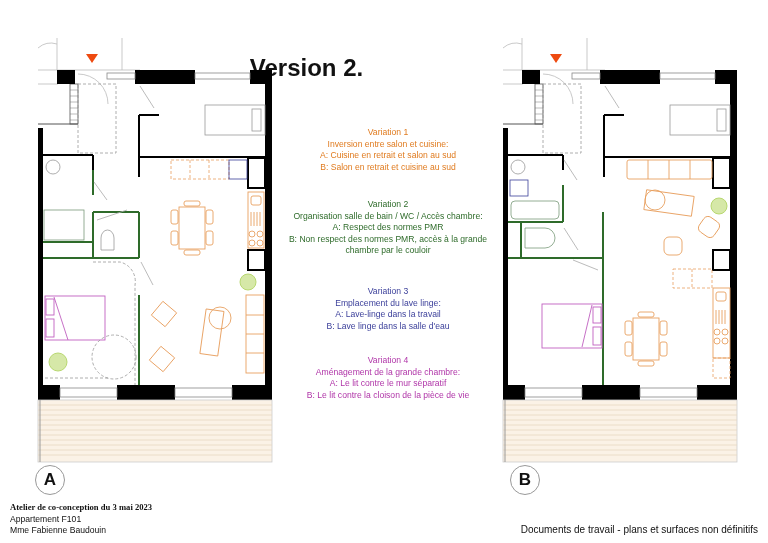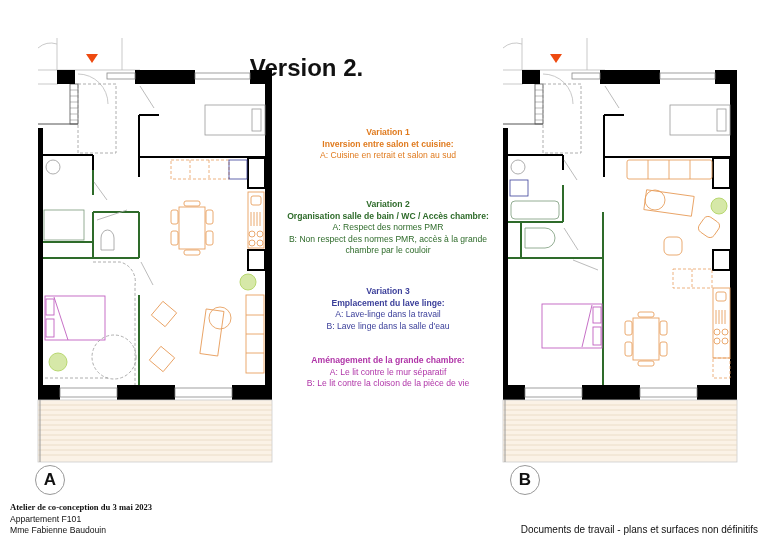--- a/index.html
+++ b/index.html
@@ -1,53 +1,55 @@
 <!DOCTYPE html>
 <html><head>
 <meta charset="utf-8">
 <style>
   html, body { margin:0; padding:0; background:#ffffff; }
   body { width:768px; height:543px; position:relative; overflow:hidden; font-family:"Liberation Sans", sans-serif; }
   .abs { position:absolute; }
   .title { left:0; width:613px; top:54px; text-align:center; font-size:24px; font-weight:bold; color:#111; }
   .center-col { left:268px; width:240px; text-align:center; font-size:8.6px; line-height:11.5px; }
-  .var-h { font-weight:bold; }
+  .var-h { font-weight:normal; }
   .circle-label { width:28px; height:28px; border:1px solid #999; border-radius:50%; text-align:center; line-height:28px; font-size:17px; font-weight:bold; color:#111; background:#fff; }
   .footer-left { left:10px; top:502px; font-size:8.6px; line-height:11.5px; color:#111; }
   .footer-left .bold { font-weight:bold;font-family:Liberation Serif, serif; }
   .footer-right { right:10px; top:524px; font-size:10px; color:#111; }
   svg { position:absolute; overflow:visible; }
 </style>
 </head>
 <body>
 
 <div class="abs title">Version 2.</div>
 
 <div class="abs center-col" style="top:127px;">
   <div class="var-h" style="color:#e07b1f">Variation 1</div>
   <div class="var-h" style="color:#e07b1f">Inversion entre salon et cuisine:</div>
   <div style="color:#e07b1f">A: Cuisine en retrait et salon au sud</div>
+  <div style="color:#e07b1f">B: Salon en retrait et cuisine au sud</div>
 </div>
 
 <div class="abs center-col" style="top:199px;">
   <div class="var-h" style="color:#2e6b2a">Variation 2</div>
   <div class="var-h" style="color:#2e6b2a">Organisation salle de bain / WC / Accès chambre:</div>
   <div style="color:#2e6b2a">A: Respect des normes PMR</div>
   <div style="color:#2e6b2a">B: Non respect des normes PMR, accès à la grande</div>
   <div style="color:#2e6b2a">chambre par le couloir</div>
 </div>
 
 <div class="abs center-col" style="top:286px;">
   <div class="var-h" style="color:#3b3f9a">Variation 3</div>
   <div class="var-h" style="color:#3b3f9a">Emplacement du lave linge:</div>
   <div style="color:#3b3f9a">A: Lave-linge dans la travail</div>
   <div style="color:#3b3f9a">B: Lave linge dans la salle d'eau</div>
 </div>
 
 <div class="abs center-col" style="top:355px;">
+  <div class="var-h" style="color:#b035a8">Variation 4</div>
   <div class="var-h" style="color:#b035a8">Aménagement de la grande chambre:</div>
   <div style="color:#b035a8">A: Le lit contre le mur séparatif</div>
   <div style="color:#b035a8">B: Le lit contre la cloison de la pièce de vie</div>
 </div>
 
 <svg style="left:0;top:0;" width="768" height="543">
 
   <g stroke="#bbb" stroke-width="0.8" fill="none">
     <line x1="57" y1="38" x2="57" y2="70"></line>
     <line x1="122" y1="38" x2="122" y2="70"></line>

